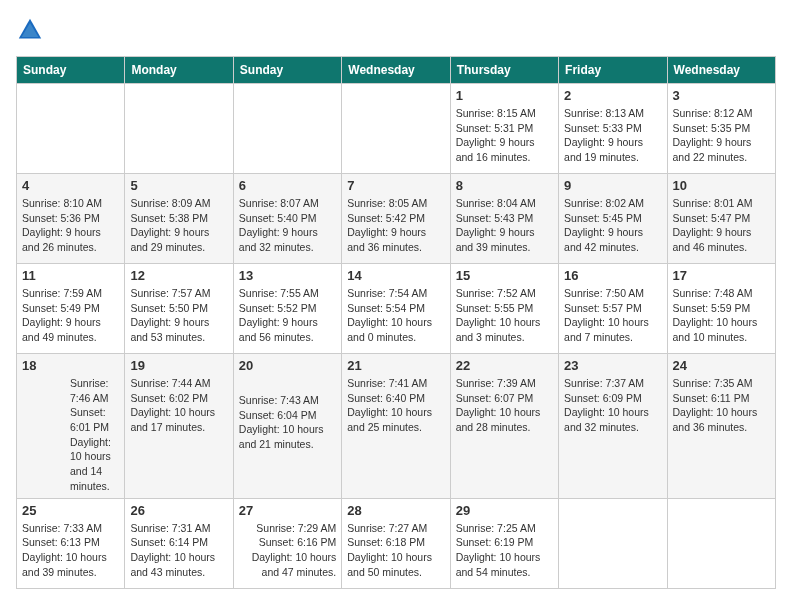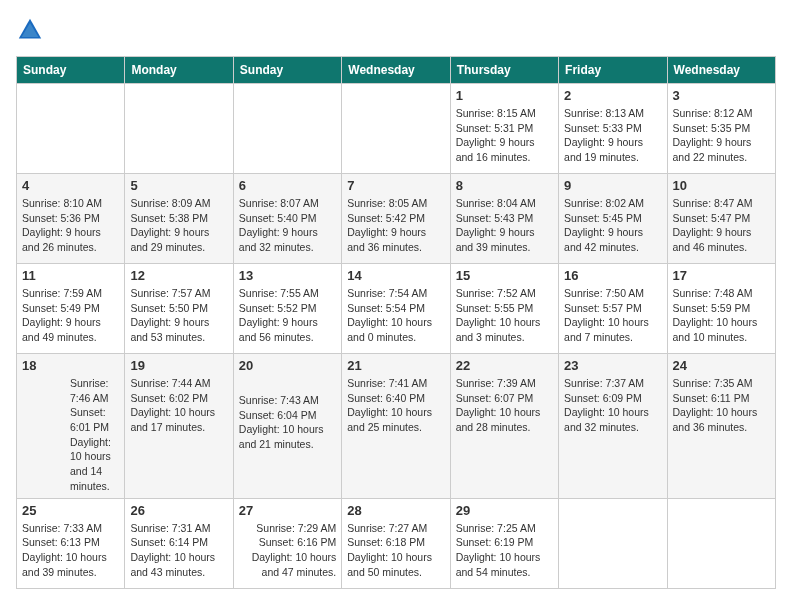--- a/index.html
+++ b/index.html
@@ -183,21 +183,21 @@
         </td>
         <td>
           <span class="day-num">9</span>
           <div class="day-detail" style="white-space: pre-line;">Sunrise: 8:02 AM
 Sunset: 5:45 PM
 Daylight: 9 hours
 and 42 minutes.</div>
         </td>
         <td>
           <span class="day-num">10</span>
-          <div class="day-detail" style="white-space: pre-line;">Sunrise: 8:47 AM
+          <div class="day-detail" style="white-space: pre-line;">Sunrise: 8:01 AM
 Sunset: 5:47 PM
 Daylight: 9 hours
 and 46 minutes.</div>
         </td>
       </tr>
       <tr>
         <td>
           <span class="day-num">11</span>
           <div class="day-detail" style="white-space: pre-line;">Sunrise: 7:59 AM
 Sunset: 5:49 PM

